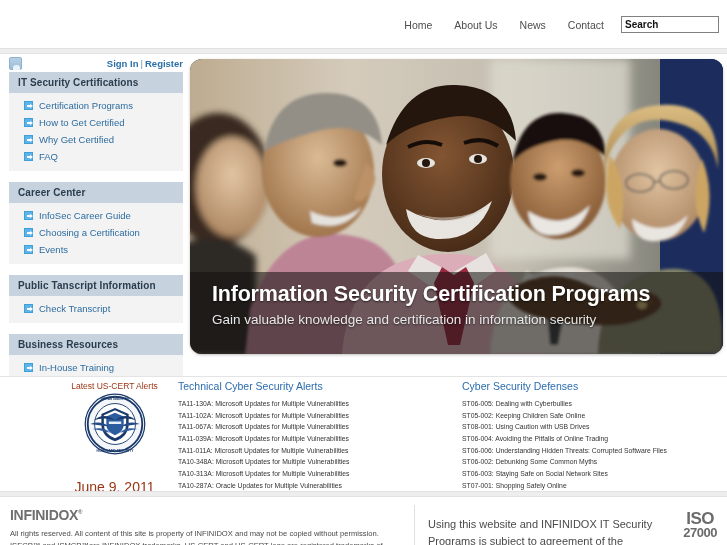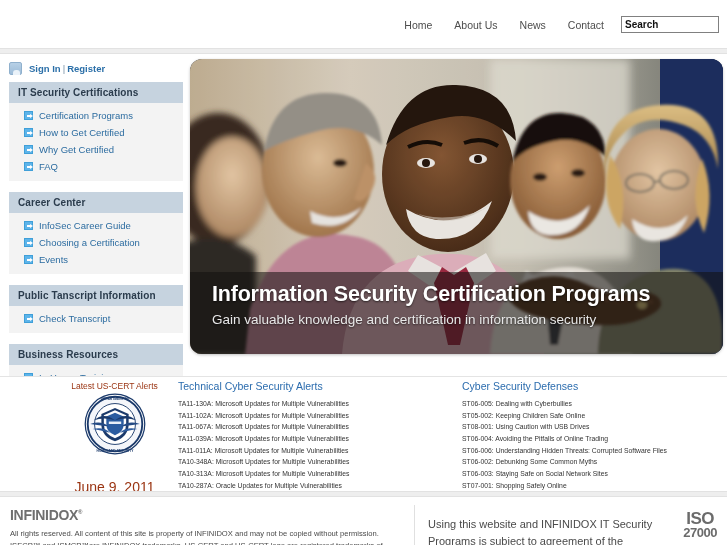--- a/index.html
+++ b/index.html
@@ -48,21 +48,21 @@
     border-bottom: 1px solid #e2e2e2;
   }
 
   
   .body-wrap { position: relative; height: 322px; background:#fff; }
 
   
   .sidebar { position: absolute; left: 0; top: 0; width: 183px; }
   .signin-row {
     display: flex; align-items: center; gap: 7px;
-    padding: 6px 0 6px 9px; height: 28px;
+    padding: 6px 0 6px 9px; height: 18px; justify-content: space-between;
   }
   .user-icon {
     width: 13px; height: 13px; border-radius: 2px;
     background: linear-gradient(#b7d0e6, #9dbcd8);
     border: 1px solid #8fb0cd;
     position: relative;
   }
   .user-icon:after {
     content:""; position:absolute; left:3px; top:7px;
     width:7px; height:5px; border-radius:3px 3px 0 0; background:#eaf2f9;

